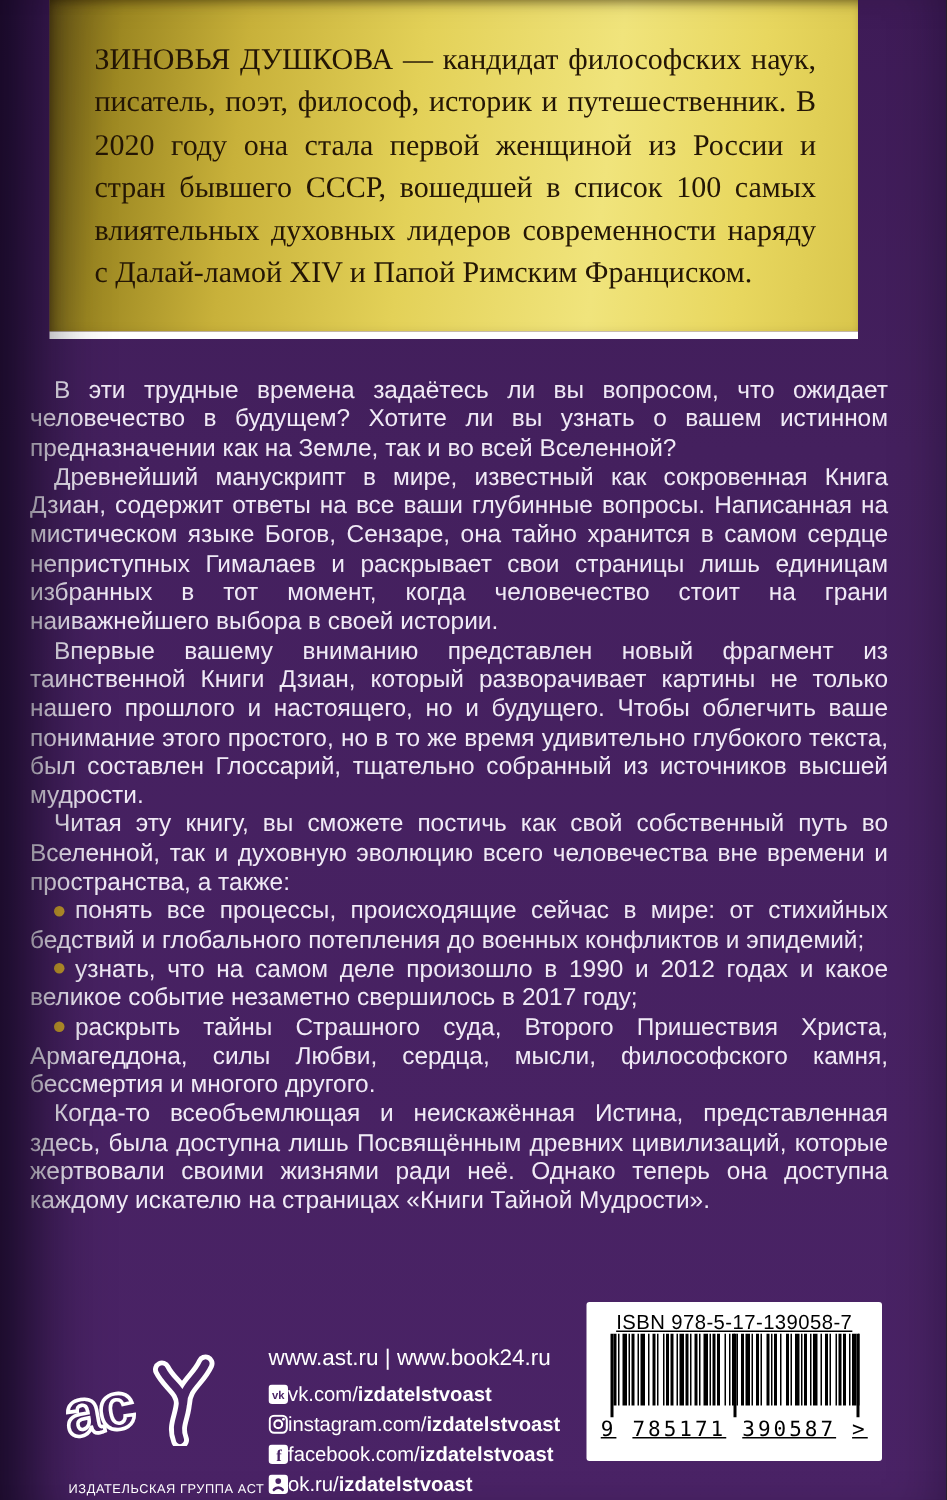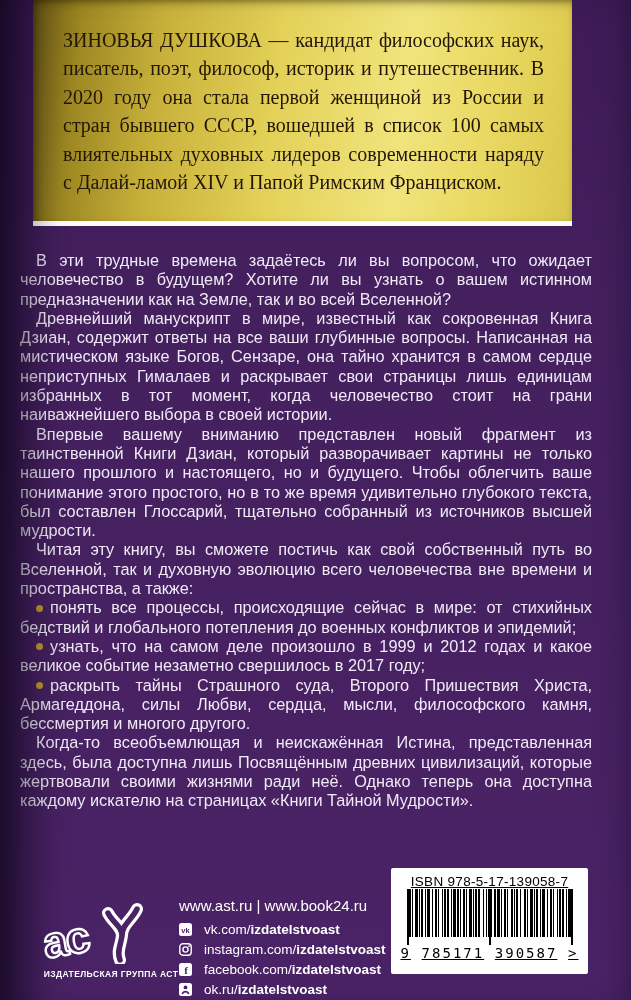--- a/index.html
+++ b/index.html
@@ -34,24 +34,24 @@
     display:inline-block;width:7px;height:7px;border-radius:50%;
     background:#c79d2b;margin-right:7px;vertical-align:middle;position:relative;top:-1px;
   }
   
   .banner{
     position:absolute;left:35px;top:870px;width:344px;height:23px;background:#ffffff;z-index:6;
     display:flex;align-items:center;justify-content:center;
     font-weight:bold;font-size:13px;letter-spacing:3.1px;color:#1c1c1c;white-space:nowrap;
   }
   .publisher{position:absolute;left:25px;top:898px;width:172px;text-align:center;z-index:6;}
-  .pub-caption{margin-top:1px;font-size:8.5px;font-weight:bold;letter-spacing:.4px;color:#ffffff;white-space:nowrap;}
+  .pub-caption{margin-top:18px;font-size:8.5px;font-weight:normal;letter-spacing:.4px;color:#ffffff;white-space:nowrap;}
   .links{position:absolute;left:179px;top:897px;color:#ffffff;z-index:6;}
   .websites{font-weight:normal;font-size:15px;margin:0 0 8px 0;white-space:nowrap;}
-  .social-row{display:flex;align-items:center;gap:12px;margin-bottom:5px;font-size:13.5px;white-space:nowrap;}
+  .social-row{display:flex;align-items:center;gap:0;margin-bottom:5px;font-size:13.5px;white-space:nowrap;}
   .social-row .handle{font-weight:bold;}
   .isbn-box{
     position:absolute;left:391px;top:868px;width:197px;height:106px;background:#ffffff;z-index:6;
     box-sizing:border-box;display:flex;flex-direction:column;align-items:center;padding-top:6px;
     border-radius:2px;
     text-decoration:underline;
   }
   .isbn-label{font-size:13.5px;color:#000;letter-spacing:.3px;}
   .isbn-digits{
     width:178px;display:flex;justify-content:space-between;align-items:flex-end;
@@ -67,21 +67,21 @@
   <div class="gold-box">
     <p class="bio">ЗИНОВЬЯ ДУШКОВА — кандидат философских наук, писатель, поэт, философ, историк и путешественник. В 2020 году она стала первой женщиной из России и стран бывшего СССР, вошедшей в список 100 самых влиятельных духовных лидеров современности наряду с Далай-ламой XIV и Папой Римским Франциском.</p>
   </div>
 
   <div class="annotation">
     <p class="para">В эти трудные времена задаётесь ли вы вопросом, что ожидает человечество в будущем? Хотите ли вы узнать о вашем истинном предназначении как на Земле, так и во всей Вселенной?</p>
     <p class="para">Древнейший манускрипт в мире, известный как сокровенная Книга Дзиан, содержит ответы на все ваши глубинные вопросы. Написанная на мистическом языке Богов, Сензаре, она тайно хранится в самом сердце неприступных Гималаев и раскрывает свои страницы лишь единицам избранных в тот момент, когда человечество стоит на грани наиважнейшего выбора в своей истории.</p>
     <p class="para">Впервые вашему вниманию представлен новый фрагмент из таинственной Книги Дзиан, который разворачивает картины не только нашего прошлого и настоящего, но и будущего. Чтобы облегчить ваше понимание этого простого, но в то же время удивительно глубокого текста, был составлен Глоссарий, тщательно собранный из источников высшей мудрости.</p>
     <p class="para">Читая эту книгу, вы сможете постичь как свой собственный путь во Вселенной, так и духовную эволюцию всего человечества вне времени и пространства, а также:</p>
     <p class="para"><span class="dot"></span><span>понять все процессы, происходящие сейчас в мире: от стихийных бедствий и глобального потепления до военных конфликтов и эпидемий;</span></p>
-    <p class="para"><span class="dot"></span><span>узнать, что на самом деле произошло в 1999 и 2012 годах и какое великое событие незаметно свершилось в 2017 году;</span></p>
+    <p class="para"><span class="dot"></span><span>узнать, что на самом деле произошло в 1990 и 2012 годах и какое великое событие незаметно свершилось в 2017 году;</span></p>
     <p class="para"><span class="dot"></span><span>раскрыть тайны Страшного суда, Второго Пришествия Христа, Армагеддона, силы Любви, сердца, мысли, философского камня, бессмертия и многого другого.</span></p>
     <p class="para">Когда-то всеобъемлющая и неискажённая Истина, представленная здесь, была доступна лишь Посвящённым древних цивилизаций, которые жертвовали своими жизнями ради неё. Однако теперь она доступна каждому искателю на страницах «Книги Тайной Мудрости».</p>
   </div>
 
 
   <div class="publisher">
     <svg width="150" height="66" viewBox="0 0 150 66">
 
       <g fill="none" stroke-linecap="round" stroke-linejoin="round">
         <path d="M84 62 C80 52 86 46 86 36 M86 38 C86 28 77 25 72 15 M86 38 C86 26 96 22 101 11" stroke="#ffffff" stroke-width="12"></path>

